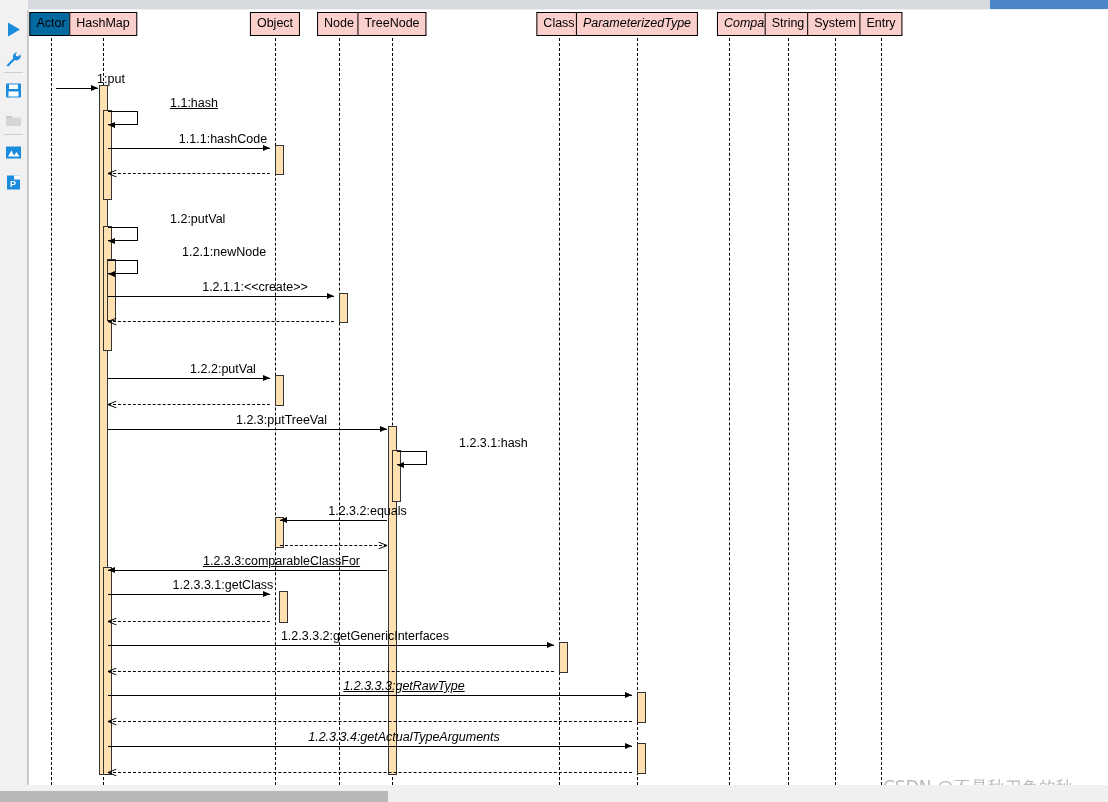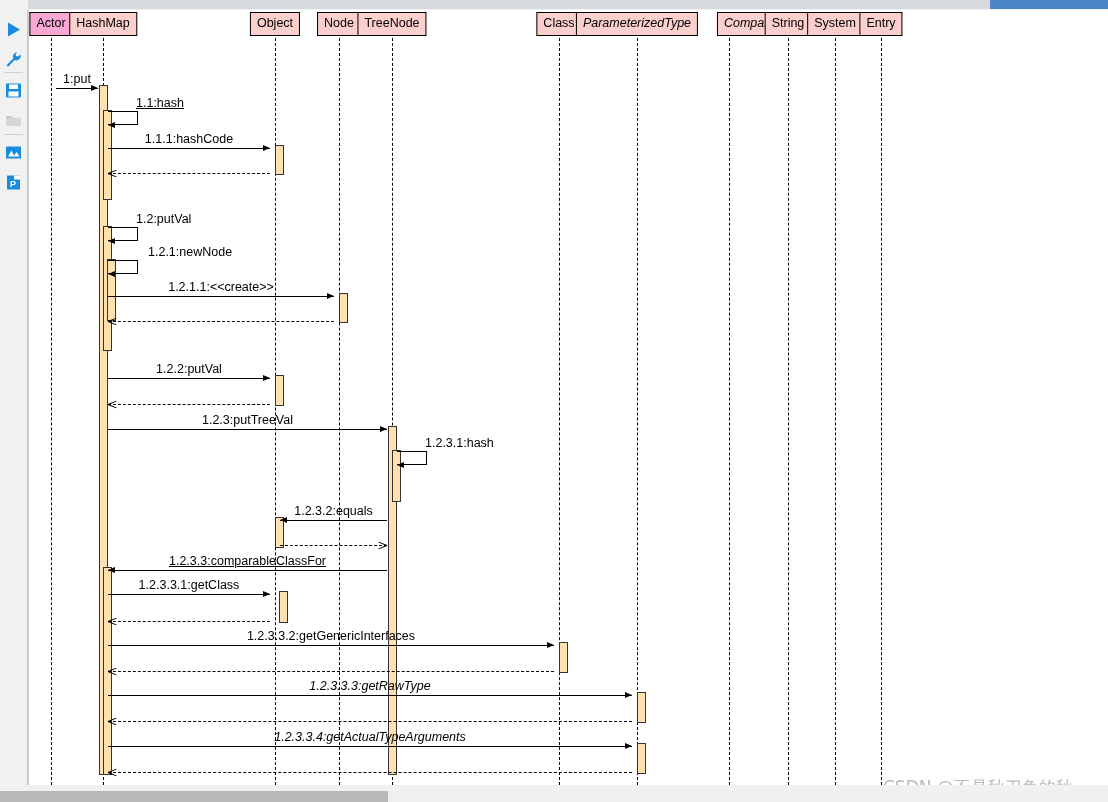--- a/index.html
+++ b/index.html
@@ -23,21 +23,21 @@
   .rail-sep{position:absolute;left:4px;width:19px;height:1px;background:#cfcfcf;}
 
   
   .canvas{position:absolute;left:28px;top:10px;width:1080px;height:775px;background:#ffffff;
           border-left:1px solid #cfcfcf;overflow:hidden;}
   .canvas-inner{position:absolute;left:0;top:0;width:1080px;height:775px;}
   .pbox{position:absolute;top:2px;transform:translateX(-50%);
         background:#fbcfcb;border:1px solid #000;color:#000;
         font-size:12.5px;line-height:13px;padding:4px 6px 5px 6px;white-space:nowrap;
         text-align:center;box-sizing:border-box;}
-  .pbox.actor{background:#f9a8d4;}
+  .pbox.actor{background:#0369a1;}
   .pbox.iface{font-style:italic;}
   .pline{position:absolute;width:0;border-left:1px dashed #000;}
 
   
   .act{position:absolute;background:#ffe0b0;border:1px solid #333;box-sizing:border-box;width:9px;}
 
   
   .msg{position:absolute;height:0;border-top:1px solid #000;}
   .msg.ret{border-top:1px dashed #000;}
   .arw{position:absolute;width:0;height:0;}
@@ -48,21 +48,21 @@
   .ahead-open:before{transform:rotate(22deg);transform-origin:right center;}
   .ahead-open:after{transform:rotate(-22deg);transform-origin:right center;}
   .ahead-openl{position:absolute;width:9px;height:8px;}
   .ahead-openl:before,.ahead-openl:after{content:"";position:absolute;left:0;top:4px;width:9px;height:1px;background:#000;}
   .ahead-openl:before{transform:rotate(22deg);transform-origin:left center;}
   .ahead-openl:after{transform:rotate(-22deg);transform-origin:left center;}
 
   
   .self{position:absolute;border:1px solid #000;border-left:none;background:transparent;box-sizing:border-box;}
 
-  .lbl{position:absolute;font-size:12.5px;line-height:14px;color:#000;white-space:nowrap;}
+  .lbl{position:absolute;font-size:12.5px;line-height:14px;color:#000;white-space:nowrap;margin-left:34px;}
   .lbl.u{text-decoration:underline;}
   .lbl.i{font-style:italic;}
   .lbl.c{transform:translateX(-50%);}
 
   
   .bottom-strip{position:absolute;left:28px;top:785px;width:1080px;height:6px;background:#f1f1f1;}
   .botscroll{position:absolute;left:0;top:791px;width:1108px;height:11px;background:#efefef;}
   .botscroll-thumb{position:absolute;left:0;top:0;height:11px;background:#b8b8b8;}
   .corner{position:absolute;left:0;top:785px;width:28px;height:6px;background:#f1f1f1;}
 
@@ -207,21 +207,21 @@
         <div class="lbl c" style="z-index: 11; left: 160px; top: 568px;">1.2.3.3.1:getClass</div>
         <div class="msg ret" style="left: 79px; top: 611px; width: 162px; z-index: 8;"></div>
         <div class="ahead-openl" style="left: 79px; top: 607px; z-index: 10;"></div>
         <div class="msg" style="left: 79px; top: 635px; width: 446px; z-index: 8;"></div>
         <div class="arw r" style="left: 518px; top: 631.5px; z-index: 10;"></div>
         <div class="lbl c" style="z-index: 11; left: 302px; top: 619px;">1.2.3.3.2:getGenericInterfaces</div>
         <div class="msg ret" style="left: 79px; top: 661px; width: 446px; z-index: 8;"></div>
         <div class="ahead-openl" style="left: 79px; top: 657px; z-index: 10;"></div>
         <div class="msg" style="left: 79px; top: 685px; width: 524px; z-index: 8;"></div>
         <div class="arw r" style="left: 596px; top: 681.5px; z-index: 10;"></div>
-        <div class="lbl c i" style="z-index: 11; left: 341px; top: 669px;">1.2.3.3.3:getRawType</div>
+        <div class="lbl c i" style="z-index: 11; left: 341px; top: 669px; text-decoration: underline;">1.2.3.3.3:getRawType</div>
         <div class="msg ret" style="left: 79px; top: 711px; width: 524px; z-index: 8;"></div>
         <div class="ahead-openl" style="left: 79px; top: 707px; z-index: 10;"></div>
         <div class="msg" style="left: 79px; top: 736px; width: 524px; z-index: 8;"></div>
         <div class="arw r" style="left: 596px; top: 732.5px; z-index: 10;"></div>
         <div class="lbl c i" style="z-index: 11; left: 341px; top: 720px;">1.2.3.3.4:getActualTypeArguments</div>
         <div class="msg ret" style="left: 79px; top: 762px; width: 524px; z-index: 8;"></div>
         <div class="ahead-openl" style="left: 79px; top: 758px; z-index: 10;"></div>
       </div>
     <div class="watermark" style="left:854px;top:766px">CSDN @不是秋刀鱼的秋</div>
   </div>

